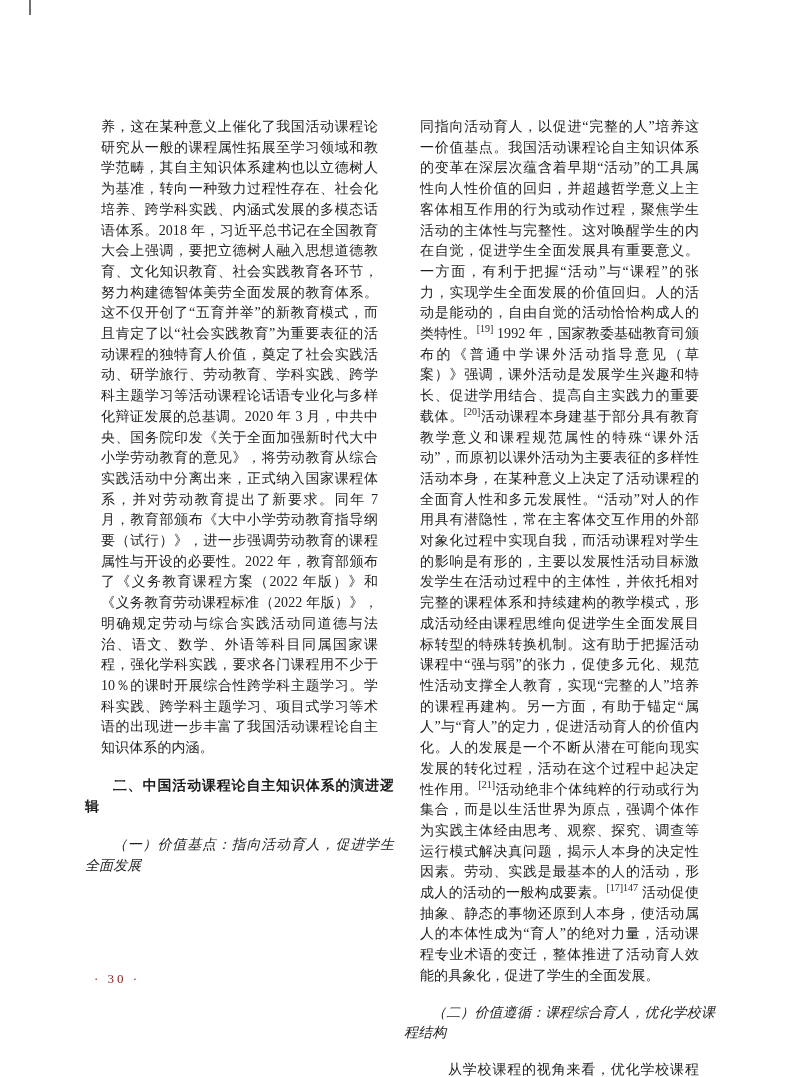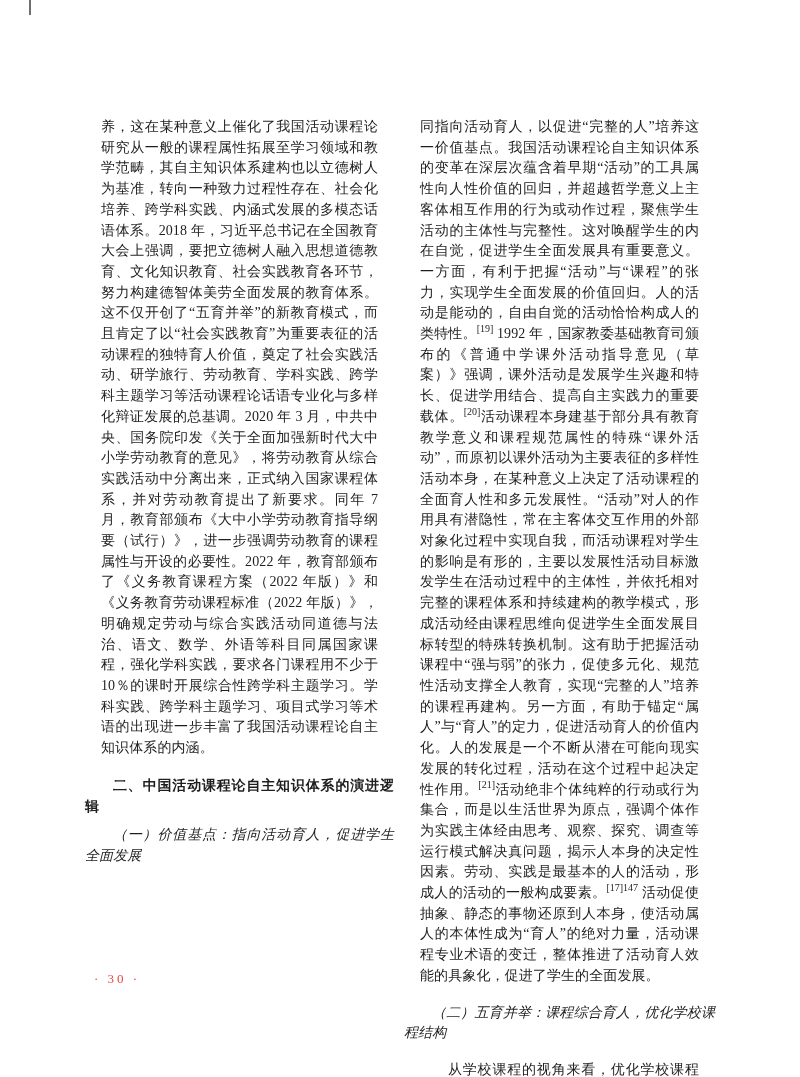--- a/index.html
+++ b/index.html
@@ -29,21 +29,21 @@
     text-justify: inter-character;
     letter-spacing: 0.1px;
   }
   .col-left  { left: 85px; }
   .col-right { left: 404px; width: 311px; }
   .col p { margin: 16px; }
   .col p.paragraph.indent { text-indent: 2em; }
   .col p.heading {
     font-weight: bold;
     text-indent: 2em;
-    margin: 7px 0 9px 0;
+    margin: 7px 0 19px 0;
     font-family: "Liberation Sans", "DejaVu Sans", sans-serif;
     font-size: 14px;
   }
   .col p.subheading {
     font-style: italic;
     text-indent: 2em;
     margin: 6px 0 5px 0;
   }
   sup {
     font-size: 10px;
@@ -51,35 +51,35 @@
     vertical-align: super;
     letter-spacing: 0;
     font-family: Liberation Serif, serif;
   }
   .page-number {
     position: absolute;
     left: 94px;
     top: 971px;
     font-size: 13px;
     letter-spacing: 3px;
-    color: #ef4444;
+    color: #7f1d1d;
   }
 </style>
 </head>
 <body>
 
 <div class="page">
   <div class="scan-mark"></div>
 
   <div class="col col-left">
       <p class="paragraph">养，这在某种意义上催化了我国活动课程论研究从一般的课程属性拓展至学习领域和教学范畴，其自主知识体系建构也以立德树人为基准，转向一种致力过程性存在、社会化培养、跨学科实践、内涵式发展的多模态话语体系。2018 年，习近平总书记在全国教育大会上强调，要把立德树人融入思想道德教育、文化知识教育、社会实践教育各环节，努力构建德智体美劳全面发展的教育体系。这不仅开创了“五育并举”的新教育模式，而且肯定了以“社会实践教育”为重要表征的活动课程的独特育人价值，奠定了社会实践活动、研学旅行、劳动教育、学科实践、跨学科主题学习等活动课程论话语专业化与多样化辩证发展的总基调。2020 年 3 月，中共中央、国务院印发《关于全面加强新时代大中小学劳动教育的意见》，将劳动教育从综合实践活动中分离出来，正式纳入国家课程体系，并对劳动教育提出了新要求。同年 7 月，教育部颁布《大中小学劳动教育指导纲要（试行）》，进一步强调劳动教育的课程属性与开设的必要性。2022 年，教育部颁布了《义务教育课程方案（2022 年版）》和《义务教育劳动课程标准（2022 年版）》，明确规定劳动与综合实践活动同道德与法治、语文、数学、外语等科目同属国家课程，强化学科实践，要求各门课程用不少于 10％的课时开展综合性跨学科主题学习。学科实践、跨学科主题学习、项目式学习等术语的出现进一步丰富了我国活动课程论自主知识体系的内涵。</p>
       <p class="heading">二、中国活动课程论自主知识体系的演进逻辑</p>
       <p class="subheading">（一）价值基点：指向活动育人，促进学生全面发展</p>
     </div>
 
   <div class="col col-right">
       <p class="paragraph">同指向活动育人，以促进“完整的人”培养这一价值基点。我国活动课程论自主知识体系的变革在深层次蕴含着早期“活动”的工具属性向人性价值的回归，并超越哲学意义上主客体相互作用的行为或动作过程，聚焦学生活动的主体性与完整性。这对唤醒学生的内在自觉，促进学生全面发展具有重要意义。一方面，有利于把握“活动”与“课程”的张力，实现学生全面发展的价值回归。人的活动是能动的，自由自觉的活动恰恰构成人的类特性。<sup>[19]</sup> 1992 年，国家教委基础教育司颁布的《普通中学课外活动指导意见（草案）》强调，课外活动是发展学生兴趣和特长、促进学用结合、提高自主实践力的重要载体。<sup>[20]</sup>活动课程本身建基于部分具有教育教学意义和课程规范属性的特殊“课外活动”，而原初以课外活动为主要表征的多样性活动本身，在某种意义上决定了活动课程的全面育人性和多元发展性。“活动”对人的作用具有潜隐性，常在主客体交互作用的外部对象化过程中实现自我，而活动课程对学生的影响是有形的，主要以发展性活动目标激发学生在活动过程中的主体性，并依托相对完整的课程体系和持续建构的教学模式，形成活动经由课程思维向促进学生全面发展目标转型的特殊转换机制。这有助于把握活动课程中“强与弱”的张力，促使多元化、规范性活动支撑全人教育，实现“完整的人”培养的课程再建构。另一方面，有助于锚定“属人”与“育人”的定力，促进活动育人的价值内化。人的发展是一个不断从潜在可能向现实发展的转化过程，活动在这个过程中起决定性作用。<sup>[21]</sup>活动绝非个体纯粹的行动或行为集合，而是以生活世界为原点，强调个体作为实践主体经由思考、观察、探究、调查等运行模式解决真问题，揭示人本身的决定性因素。劳动、实践是最基本的人的活动，形成人的活动的一般构成要素。<sup>[17]147</sup> 活动促使抽象、静态的事物还原到人本身，使活动属人的本体性成为“育人”的绝对力量，活动课程专业术语的变迁，整体推进了活动育人效能的具象化，促进了学生的全面发展。</p>
-      <p class="subheading">（二）五育并举：课程综合育人，优化学校课程结构</p>
+      <p class="subheading">（二）价值遵循：课程综合育人，优化学校课程结构</p>
       <p class="paragraph indent">从学校课程的视角来看，优化学校课程结构</p>
     </div>
 
   <div class="page-number">· 30 ·</div>
 </div>
 
 </body></html>

